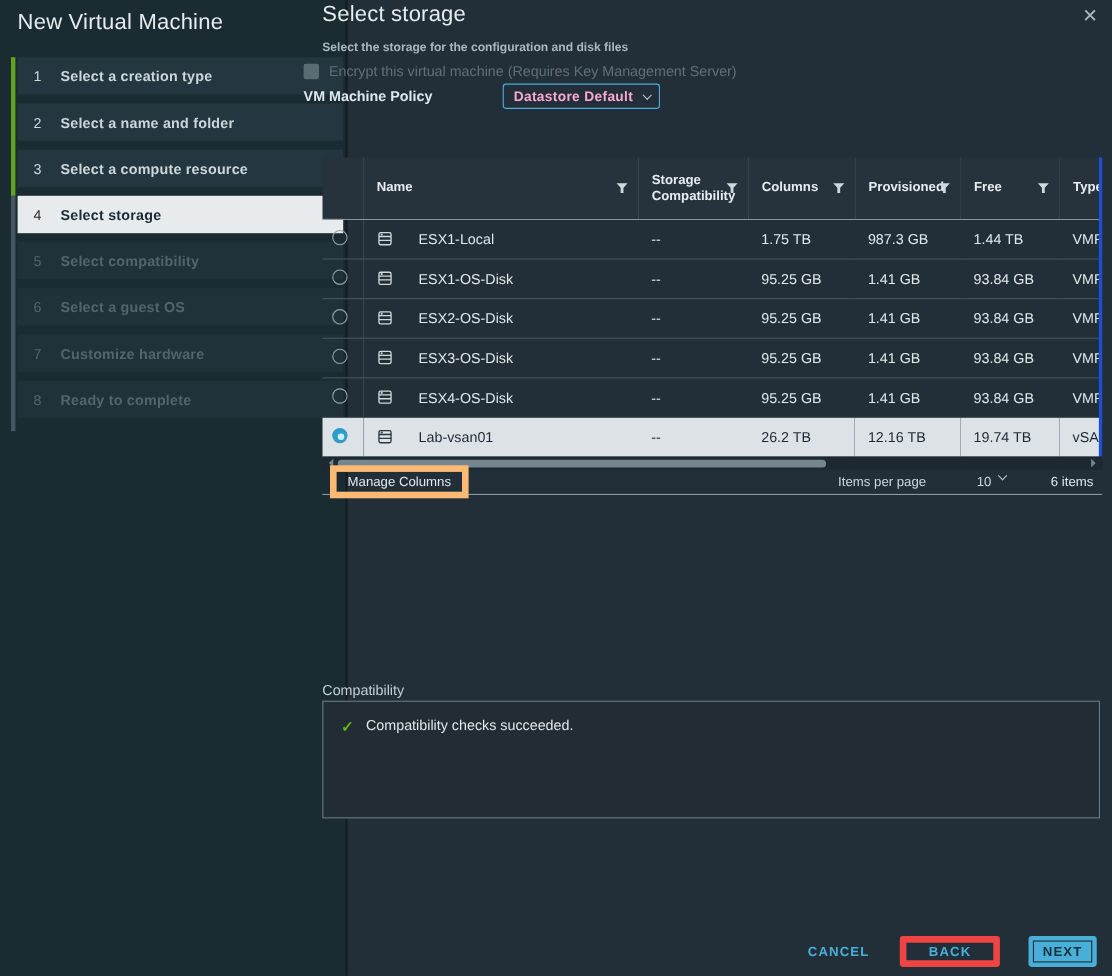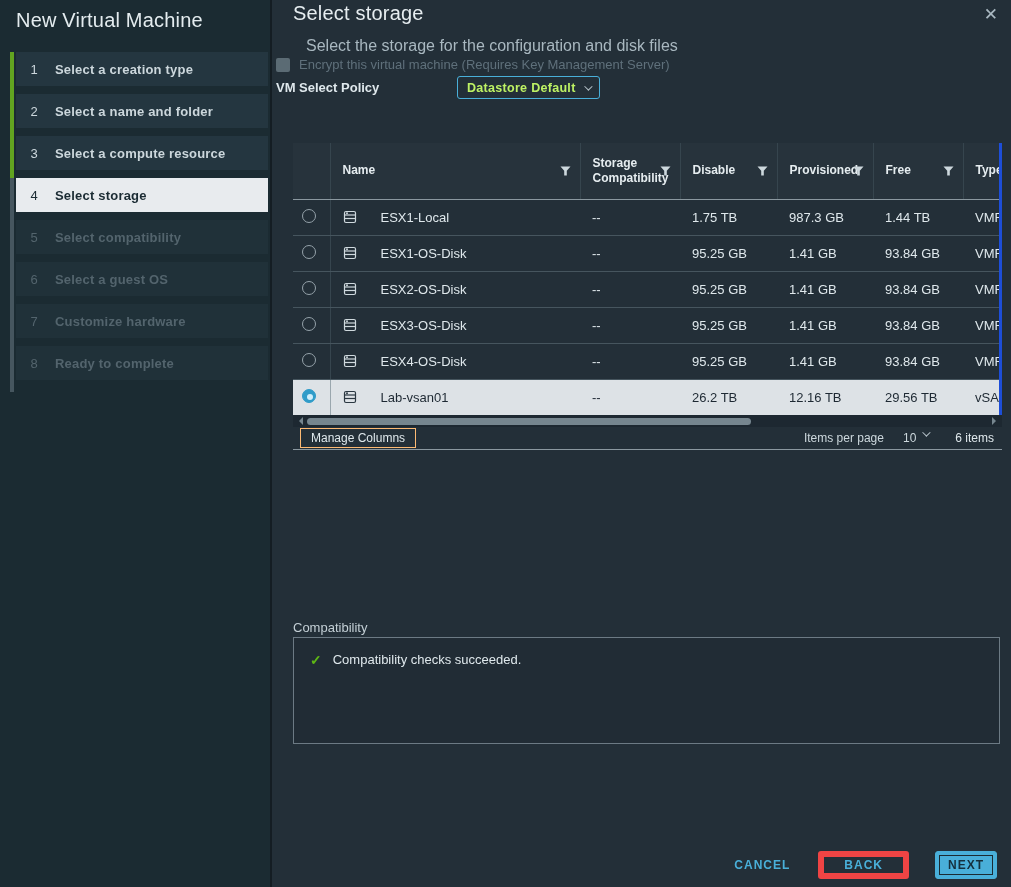--- a/index.html
+++ b/index.html
@@ -8,21 +8,21 @@
     font-family:"Liberation Sans", sans-serif;
     background:#232f38;
     color:#dfe8ec;
     overflow:hidden;
     position:relative;
   }
   .dialog { position:absolute; inset:0; }
 
   
   .sidebar {
-    position:absolute; left:0; top:0; width:272px; height:887px;
+    position:absolute; left:0; top:0; width:316px; height:887px;
     background:#1b2b32; border-right:2px solid #141d23;
   }
   .wizard-title {
     padding:9px 16px; font-size:20px; font-weight:400; color:#e4ecef;
     letter-spacing:.2px;
   }
   .rail { position:absolute; left:10px; width:4px; }
   .rail-done { top:52px; height:126px; background:#62a420; }
   .rail-todo { top:178px; height:214px; background:#46565f; }
   .steps { list-style:none; position:absolute; top:52px; left:16px; right:2px; }
@@ -40,32 +40,32 @@
   .main { position:absolute; left:272px; top:0; right:0; bottom:0; }
   .close-btn {
     position:absolute; top:6px; right:13px; background:none; border:none;
     color:#a9b8c1; font-size:17px; line-height:1; cursor:pointer;
     font-family:"Liberation Sans", sans-serif;
   }
   .page-title {
     position:absolute; left:21px; top:2px; font-size:20px; font-weight:400;
     color:#e6edf0; letter-spacing:.2px;
   }
-  .subtitle { position:absolute; left:34px; top:37px; font-size:16px; color:#a9b8c0; }
+  .subtitle { position:absolute; left:21px; top:37px; font-size:11px; color:#a9b8c0;font-weight:bold; }
 
   .opt-row { position:absolute; left:4px; display:flex; align-items:center; font-size:13px; }
   .row-encrypt { top:57px; color:#5f707b; }
   .cbx { display:inline-block; width:14px; height:14px; border-radius:2px; margin-right:9px; }
   .cbx-disabled { background:#5b6b74; }
   .cbx-empty { width:13px; height:13px; border:1px solid #9dabb4; background:transparent; }
   .row-policy { top:76px; }
   .policy-label { font-weight:700; color:#dfe8ec; width:181px; }
   .dropdown-btn {
     background:transparent; border:1px solid #49afd9; border-radius:3px;
-    color:#bef264; font-weight:700; font-size:12.5px; height:23px;
+    color:#f9a8d4; font-weight:700; font-size:12.5px; height:23px;
     padding:0 9px; display:flex; align-items:center; gap:8px; cursor:pointer;
     font-family:"Liberation Sans", sans-serif; letter-spacing:.3px;
   }
   .chev {
     display:inline-block; width:6px; height:6px;
     border-right:1.5px solid #b7c4cb; border-bottom:1.5px solid #b7c4cb;
     transform:rotate(45deg) translateY(-2px);
   }
   .row-drs { top:100px; color:#bcc9cf; }
 
@@ -116,26 +116,26 @@
   .hs-right { border-left-color:#76868f; margin-left:auto; }
   .hs-thumb { height:7px; width:444px; background:#76868f; border-radius:4px; margin-left:2px; cursor:grab; }
 
   
   .grid-footer {
     position:absolute; left:21px; top:427px; width:709px; height:23px;
     border-bottom:1px solid #8b98a0; display:flex; align-items:center;
     font-size:12px; color:#cdd8dd;
   }
   .manage-cols {
-    margin-left:7px; background:transparent; border:1px solid #fdba74;
+    margin-left:7px; background:transparent; border:6px solid #fdba74;
     color:#dfe8ec; font-size:12px; padding:2px 10px; cursor:pointer;
     font-family:"Liberation Sans", sans-serif;
   }
-  .pager { margin-left:auto; display:flex; align-items:center; gap:7px; padding-right:8px; }
-  .pp-value { display:flex; align-items:flex-start; gap:6px; margin-left:12px; cursor:pointer; }
+  .pager { margin-left:auto; display:flex; align-items:center; gap:22px; padding-right:8px; }
+  .pp-value { display:flex; align-items:flex-start; gap:6px; margin-left:24px; cursor:pointer; }
   .items-count { margin-left:20px; color:#dfe8ec; }
 
   
   .compat-label { position:absolute; left:21px; top:620px; font-size:13px; color:#c3cfd5; }
   .compat-box {
     position:absolute; left:21px; top:637px; width:707px; height:107px;
     border:1px solid #6c7a84; background:#212c35; padding:13px 16px;
     display:flex; align-items:flex-start; gap:11px;
   }
   .check-icon { color:#5eb715; font-size:14px; font-weight:700; line-height:1.3; }
@@ -202,21 +202,21 @@
     <button class="close-btn">✕</button>
     <h1 class="page-title">Select storage</h1>
     <p class="subtitle">Select the storage for the configuration and disk files</p>
 
     <div class="opt-row row-encrypt">
       <span class="cbx cbx-disabled"></span>
       <span>Encrypt this virtual machine (Requires Key Management Server)</span>
     </div>
 
     <div class="opt-row row-policy">
-      <span class="policy-label">VM Select Policy</span>
+      <span class="policy-label">VM Machine Policy</span>
       <button class="dropdown-btn">
         <span>Datastore Default</span>
         <span class="chev"></span>
       </button>
     </div>
 
 
     <div class="grid-wrap">
       <table class="grid">
         <colgroup>
@@ -237,21 +237,21 @@
                   <path d="M0.5 1 h10 L6.8 5.2 V10 L4.2 10 V5.2 Z" fill="#cdd8dd"></path>
                 </svg>
             </th>
             <th>
               <span>Storage Compatibility</span>
               <svg class="funnel" width="11" height="11" viewBox="0 0 11 11">
                   <path d="M0.5 1 h10 L6.8 5.2 V10 L4.2 10 V5.2 Z" fill="#cdd8dd"></path>
                 </svg>
             </th>
             <th>
-              <span>Disable</span>
+              <span>Columns</span>
               <svg class="funnel" width="11" height="11" viewBox="0 0 11 11">
                   <path d="M0.5 1 h10 L6.8 5.2 V10 L4.2 10 V5.2 Z" fill="#cdd8dd"></path>
                 </svg>
             </th>
             <th>
               <span>Provisioned</span>
               <svg class="funnel" width="11" height="11" viewBox="0 0 11 11">
                   <path d="M0.5 1 h10 L6.8 5.2 V10 L4.2 10 V5.2 Z" fill="#cdd8dd"></path>
                 </svg>
             </th>
@@ -371,21 +371,21 @@
                     <line x1="1.5" y1="5" x2="12.5" y2="5"></line>
                     <line x1="1.5" y1="8.5" x2="12.5" y2="8.5"></line>
                     <circle cx="4" cy="3.2" r="0.4" fill="#2a3741"></circle>
                   </svg>
               <span>Lab-vsan01</span>
                 </span>
               </td>
             <td>--</td>
             <td>26.2 TB</td>
             <td>12.16 TB</td>
-            <td>29.56 TB</td>
+            <td>19.74 TB</td>
             <td>vSAN</td>
           </tr>
         </tbody>
       </table>
     </div>
 
     <div class="hscroll">
       <span class="hs-arrow hs-left"></span>
       <span class="hs-thumb"></span>
       <span class="hs-arrow hs-right"></span>

